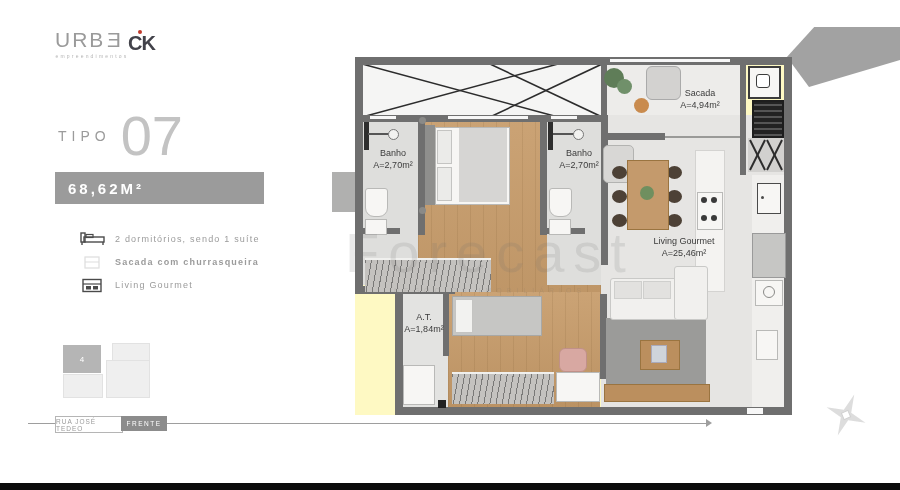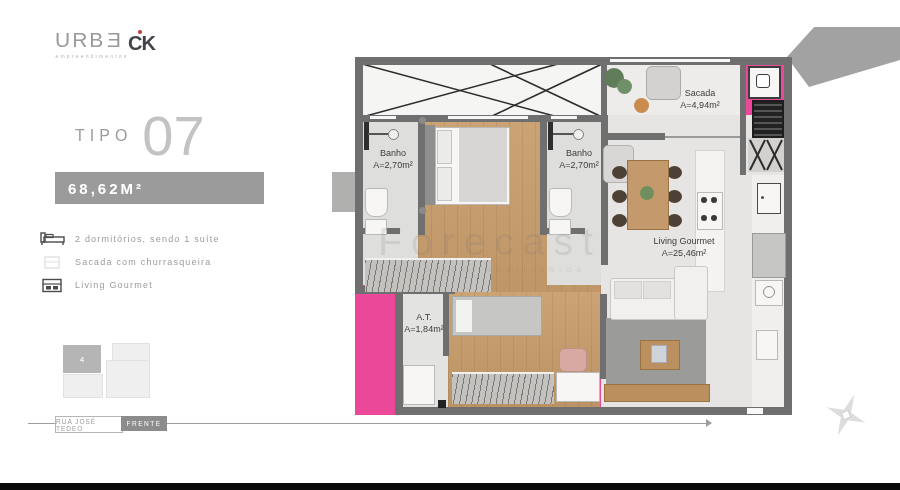--- a/index.html
+++ b/index.html
@@ -8,55 +8,55 @@
   .abs{position:absolute;}
   .wall{position:absolute;background:#6f6f6f;}
   .winslit{position:absolute;background:#f7f7f7;}
   
   .urbe{font-size:21px;letter-spacing:2px;color:#9a9a9a;font-weight:400;}
   .urbe .flip{display:inline-block;transform:scaleX(-1);}
   .urbe-sub{font-size:5px;letter-spacing:2.2px;color:#b5b5b5;margin-top:1px;text-align:center;width:74px;}
   .ck{font-size:20px;font-weight:800;color:#42424a;letter-spacing:-1px;position:relative;}
   .ck .reddot{position:absolute;width:4px;height:4px;background:#c0392b;border-radius:50%;top:-2px;left:10px;}
   .tipo-row{display:flex;align-items:center;gap:10px;}
-  .tipo-lbl{font-size:16px;letter-spacing:5px;color:#9b9b9b;margin-left:17px;}
+  .tipo-lbl{font-size:14px;letter-spacing:5px;color:#9b9b9b;}
   .tipo-num{font-size:56px;font-weight:200;color:#c3c3c3;line-height:1;}
   .badge{background:#9b9b9b;color:#ffffff;font-size:15px;font-weight:700;
          letter-spacing:3px;display:flex;align-items:center;padding-left:13px;}
-  .feat-row{position:absolute;display:flex;align-items:center;gap:9px;height:18px;}
+  .feat-row{position:absolute;display:flex;align-items:center;gap:9px;height:18px;margin-left:40px;}
   .feat-txt{font-size:9px;letter-spacing:1.2px;color:#9b9b9b;}
   .mini-block{position:absolute;background:#efefef;border:1px solid #e2e2e2;}
   .mini-hl{position:absolute;background:#b5b5b5;color:#ffffff;font-size:8px;
            display:flex;align-items:center;justify-content:center;}
   .street-line{position:absolute;height:1px;background:#9e9e9e;}
   .street-name{position:absolute;background:#ffffff;border:1px solid #b5b5b5;
                font-size:6.5px;letter-spacing:1px;color:#9a9a9a;
                display:flex;align-items:center;justify-content:center;}
   .street-front{position:absolute;background:#8c8c8c;color:#ffffff;
                 font-size:6.5px;letter-spacing:1.5px;
                 display:flex;align-items:center;justify-content:center;}
   
-  .plan{position:absolute;left:355px;top:57px;width:437px;height:358px;background:#ec4899;}
+  .plan{position:absolute;left:355px;top:57px;width:437px;height:358px;background:#fef9c3;}
   .floor-wood{position:absolute;background:
       repeating-linear-gradient(90deg,rgba(90,60,20,0.10) 0 1px,rgba(0,0,0,0) 1px 13px),
       linear-gradient(180deg,#cba375,#bb9263);}
   .floor-light{position:absolute;background:#dededc;}
   .room-label{position:absolute;width:100px;text-align:center;color:#3b3b3b;
               font-size:9px;line-height:11.5px;}
   .furn{position:absolute;}
   .white-box{background:#f7f6f4;border:1px solid #b9b9b7;}
   .gray-box{background:#c6c6c4;border:1px solid #9a9a9a;}
   .wood-box{background:#bb8f5e;border:1px solid #9a7440;}
   .chair{position:absolute;width:15px;height:13px;border-radius:50%;background:#4d4136;}
   .wardrobe{position:absolute;background:
       repeating-linear-gradient(100deg,rgba(60,60,60,0.55) 0 1px,rgba(0,0,0,0) 1px 6px),#c4c2bf;
       border-top:2px solid #f0f0ee;}
   .watermark{position:absolute;left:310px;top:220px;width:360px;text-align:center;
              opacity:0.15;color:#6f6f6f;pointer-events:none;}
-  .watermark .wm1{font-size:39px;letter-spacing:9px;font-weight:300;}
+  .watermark .wm1{font-size:56px;letter-spacing:9px;font-weight:300;}
   .watermark .wm2{font-size:7px;letter-spacing:5px;margin-top:2px;}
   .ribbon{position:absolute;left:770px;top:27px;width:130px;height:60px;background:#a2a2a2;
           clip-path:polygon(13% 50%,34% 0%,100% 0%,100% 55%,30% 100%);}
   .bottom-bar{position:absolute;left:0;top:483px;width:900px;height:7px;background:#0b0b0b;}
 </style>
 </head>
 <body>
 
 <div class="abs" style="left:55px;top:28px;">
   <div class="urbe"><span>URB</span><span class="flip">E</span></div>
@@ -77,21 +77,21 @@
 <div class="feat-row" style="left:40px;top:230px;">
   <svg width="26" height="15" viewBox="0 0 26 15">
     <rect x="1" y="1" width="4" height="9" fill="none" stroke="#4a4a4a" stroke-width="1.4"></rect>
     <rect x="4" y="5" width="20" height="5" fill="none" stroke="#4a4a4a" stroke-width="1.4"></rect>
     <rect x="6" y="2.5" width="7" height="3" fill="none" stroke="#4a4a4a" stroke-width="1.2"></rect>
     <line x1="2" y1="13" x2="2" y2="10" stroke="#4a4a4a" stroke-width="1.4"></line>
     <line x1="23" y1="13" x2="23" y2="10" stroke="#4a4a4a" stroke-width="1.4"></line>
   </svg>
   <span class="feat-txt">2 dormitórios, sendo 1 suíte</span>
 </div>
-<div class="feat-row" style="left:40px;top:253px;">
+<div class="feat-row" style="left:40px;top:253px;font-weight:bold;">
   <svg width="26" height="15" viewBox="0 0 26 15" style="opacity:0.25">
     <rect x="5" y="2" width="14" height="11" fill="none" stroke="#7a7a7a" stroke-width="1.2"></rect>
     <line x1="5" y1="7" x2="19" y2="7" stroke="#7a7a7a" stroke-width="1"></line>
   </svg>
   <span class="feat-txt">Sacada com churrasqueira</span>
 </div>
 <div class="feat-row" style="left:40px;top:276px;">
   <svg width="26" height="15" viewBox="0 0 26 15">
     <rect x="3" y="1.5" width="18" height="12" fill="none" stroke="#4a4a4a" stroke-width="1.4"></rect>
     <line x1="3" y1="6" x2="21" y2="6" stroke="#4a4a4a" stroke-width="1.2"></line>

